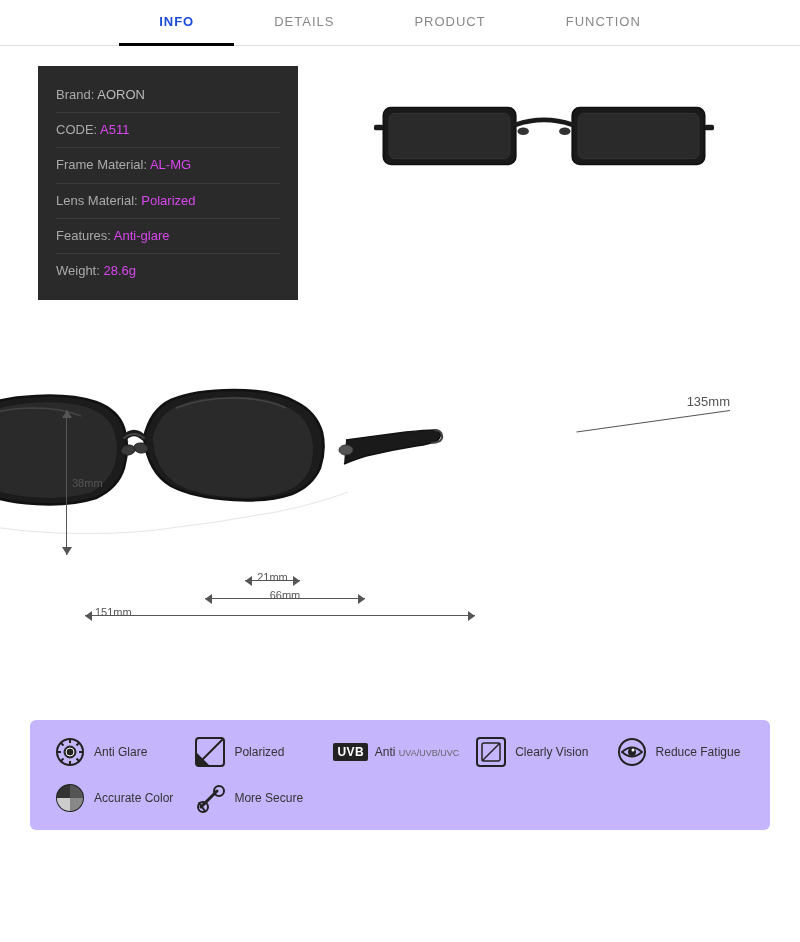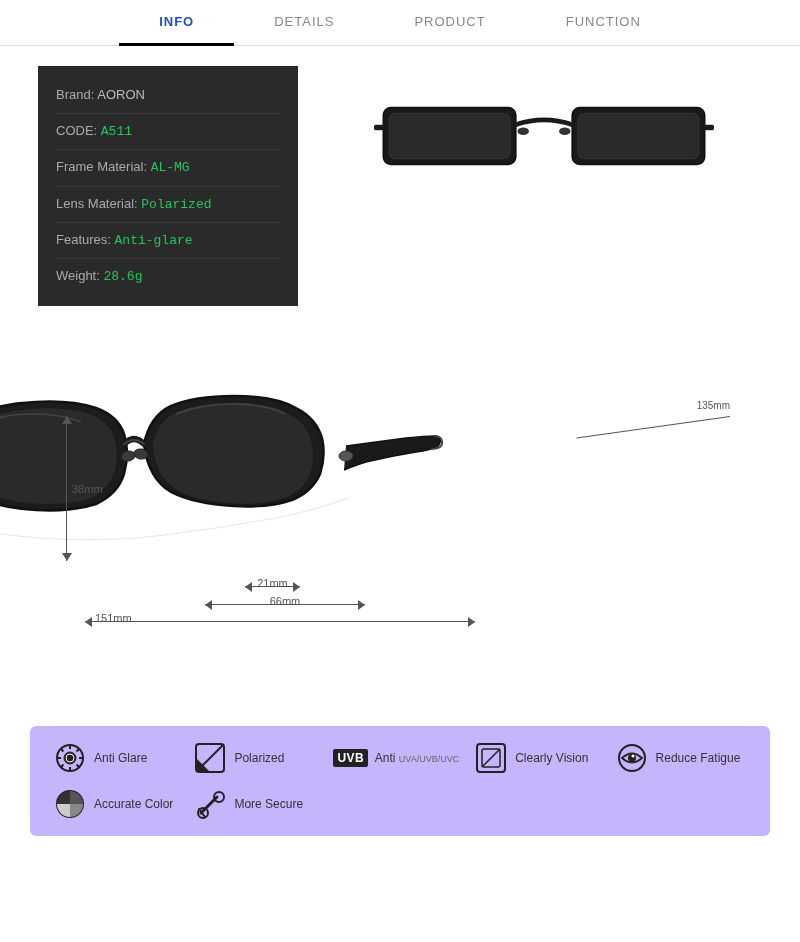--- a/index.html
+++ b/index.html
@@ -65,22 +65,21 @@
       border-bottom: 1px solid #3a3a3a;
       color: #bbb;
     }
     .info-row:last-child {
       border-bottom: none;
     }
     .info-label {
       color: #aaa;
     }
     .info-value {
-      color: #22c55e;
-      font-family: Liberation Mono, monospace;
+      color: #d946ef;
     }
 
     
     .product-image-top {
       flex: 1;
       display: flex;
       align-items: center;
       justify-content: center;
       padding: 10px 0;
     }
@@ -248,21 +247,21 @@
 
       <div style="position:absolute; left:4px; top:0; width:0; height:0; border-left:5px solid transparent; border-right:5px solid transparent; border-bottom:8px solid #555;"></div>
 
       <div style="position:absolute; left:4px; top:137px; width:0; height:0; border-left:5px solid transparent; border-right:5px solid transparent; border-top:8px solid #555;"></div>
       <span style="position:absolute; left:14px; top:60px; font-size:11px; color:#555;margin-top:7px;">38mm</span>
     </div>
 
     <div style="position:absolute; right:40px; top:60px;">
       <div style="position:absolute; right:0; top:20px; width:155px; height:1px; background:#555; transform:rotate(-8deg); transform-origin:right center;"></div>
 
-      <span style="position:absolute; right:0; top:4px; font-size:10px; color:#555;">135mm</span>
+      <span style="position:absolute; right:0; top:4px; font-size:13px; color:#555;">135mm</span>
     </div>
 
     <div style="position:absolute; left:215px; top:240px;">
       <div style="width:55px; height:1px; background:#555; position:relative; top:10px;">
         <div style="position:absolute; left:0; top:-4px; width:0; height:0; border-top:5px solid transparent; border-bottom:5px solid transparent; border-right:7px solid #555;"></div>
         <div style="position:absolute; right:0; top:-4px; width:0; height:0; border-top:5px solid transparent; border-bottom:5px solid transparent; border-left:7px solid #555;"></div>
       </div>
       <span style="font-size:11px; color:#555; display:block; text-align:center;">21mm</span>
     </div>
 

